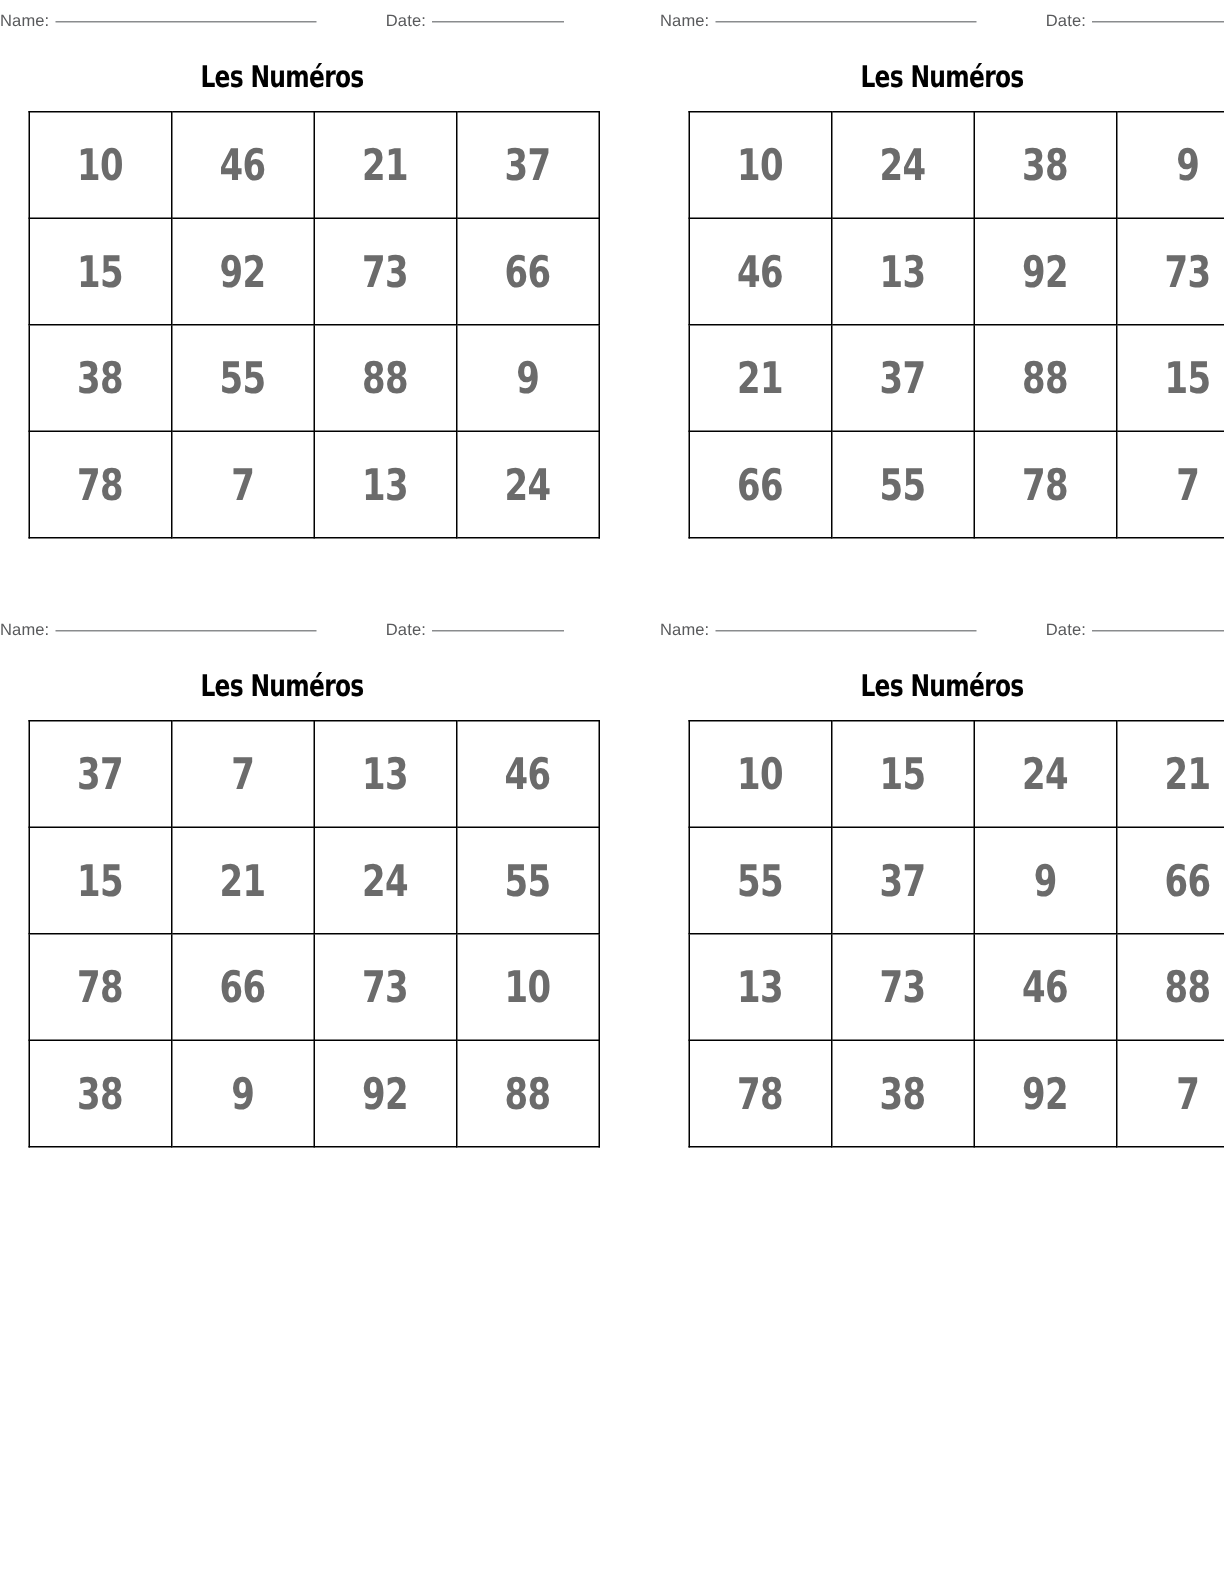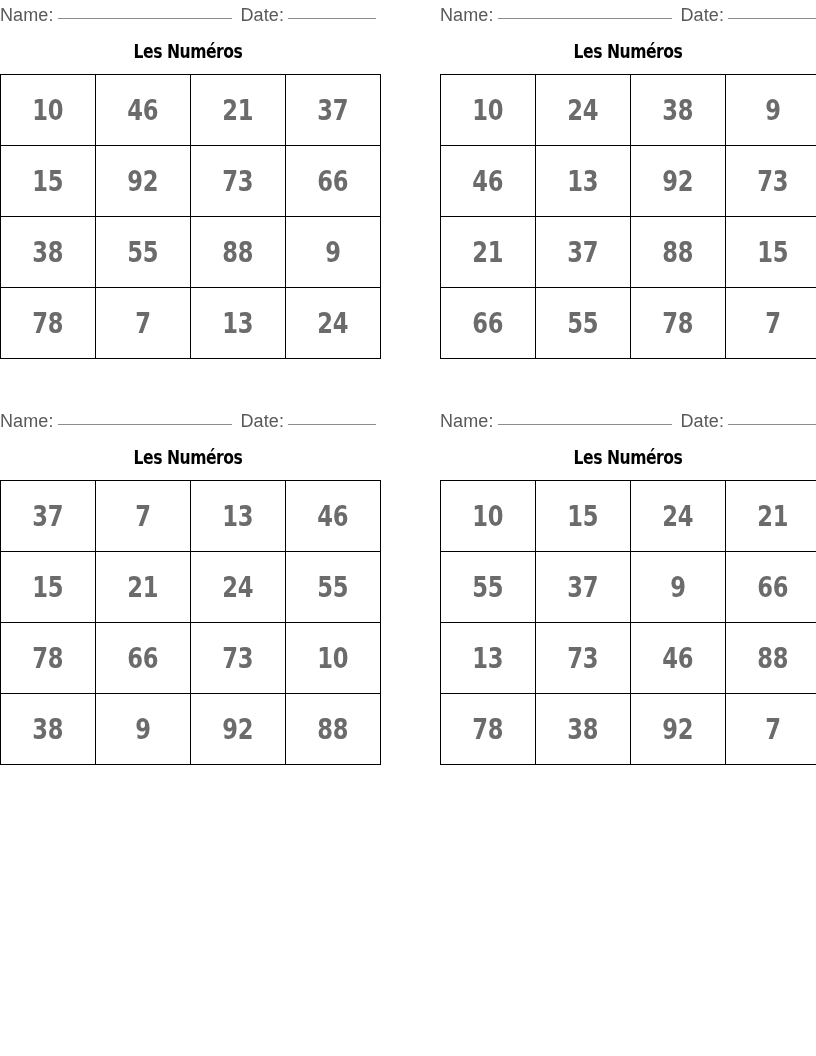--- a/index.html
+++ b/index.html
@@ -44,21 +44,21 @@
 
   
   .namedate {
     display: flex;
     align-items: baseline;
     height: 22px;
     padding-top: 5px;
     box-sizing: border-box;
   }
   .nd-label {
-    font-size: 18px;
+    font-size: 11px;
     color: #58595b;
     white-space: nowrap;
     letter-spacing: 0.1px;
   }
   .nd-rule {
     display: inline-block;
     height: 11px;
     border-bottom: 1px solid #8a8c8e;
     margin-left: 4px;
     position: relative;
@@ -82,20 +82,21 @@
     margin-top: 19px;
     margin-bottom: 13px;
     white-space: nowrap;
   }
 
   
   .bingo {
     width: 376px;
     border-collapse: collapse;
     table-layout: fixed;
+    margin-left: 19px;
   }
   .bingo td {
     width: 94px;
     height: 70px;
     border: 1px solid #000000;
     text-align: center;
     vertical-align: middle;
     padding: 0;
   }
   .cellnum {

